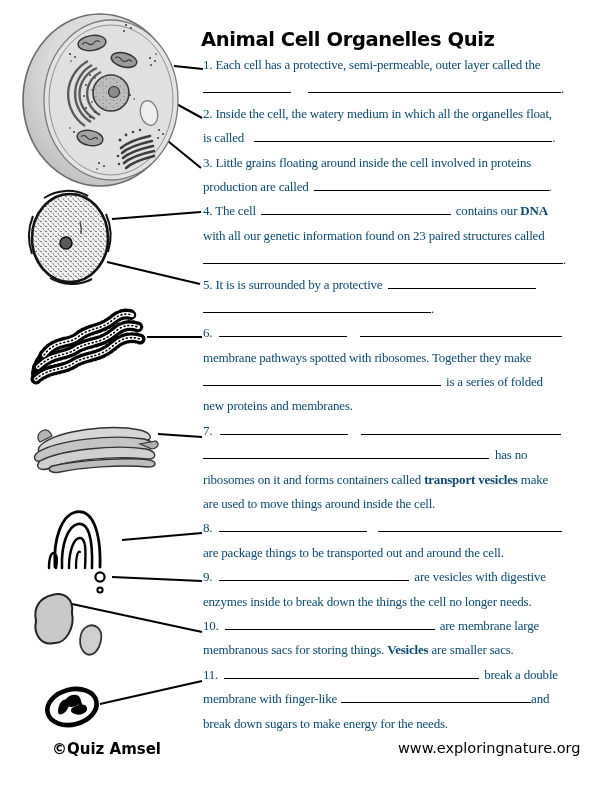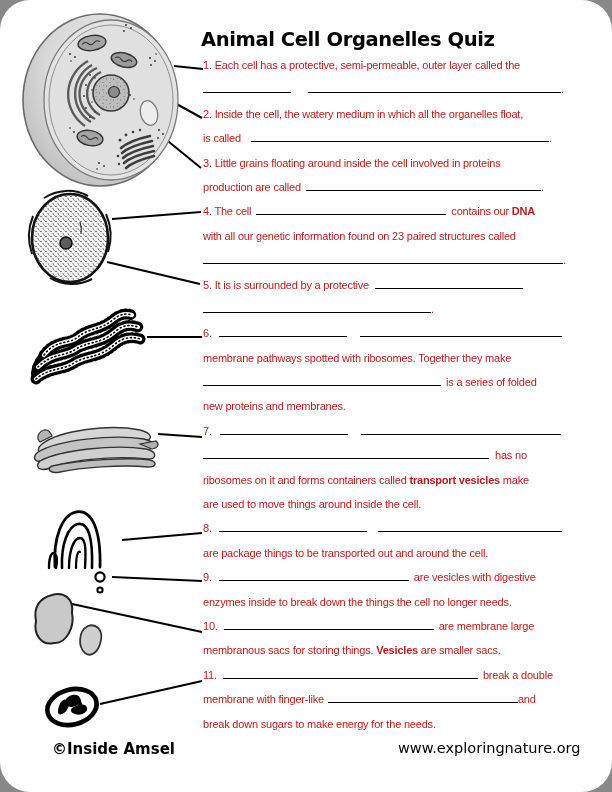--- a/index.html
+++ b/index.html
@@ -1,31 +1,30 @@
 <!DOCTYPE html>
 <html><head>
 <meta charset="utf-8">
 <style>
   html,body { margin:0; padding:0; background:#888; }
   .page {
     position:relative; width:612px; height:792px; background:#ffffff;
     font-family:"Liberation Sans", sans-serif; overflow:hidden;
     margin:0 auto;
-    border-radius:30px;
   }
   svg.art { position:absolute; left:0; top:0; }
   .title {
     position:absolute; left:201px; top:28px; margin:0;
     font-family:"DejaVu Sans", sans-serif; font-weight:bold;
     font-size:19.5px; letter-spacing:-0.4px; color:#000;
   }
   .quiz { position:absolute; left:203px; top:53px; width:400px; }
   .qline {
     white-space:nowrap; height:24.4px; line-height:24.4px;
-    font-size:11px; letter-spacing:-0.2px; color:#b91c1c;
+    font-size:13px; letter-spacing:-0.2px; color:#0c4a6e;font-family:Liberation Serif, serif;
   }
   .qline .bold { font-weight:bold; }
   .blank {
     display:inline-block; border-bottom:1.4px solid #000;
     height:15px; vertical-align:baseline;
   }
   .gap { display:inline-block; height:1px; }
   .credit {
     position:absolute; left:52px; top:740px;
     font-family:"DejaVu Sans", sans-serif; font-weight:bold; font-size:15px; color:#000;
@@ -253,15 +252,15 @@
       <div class="qline"><span>are package things to be transported out and around the cell.</span></div>
       <div class="qline"><span>9.</span><span class="gap" style="width: 7px;"></span><span class="blank" style="width: 190px;"></span><span class="gap" style="width: 5px;"></span><span>are vesicles with digestive</span></div>
       <div class="qline"><span>enzymes inside to break down the things the cell no longer needs.</span></div>
       <div class="qline"><span>10.</span><span class="gap" style="width: 6px;"></span><span class="blank" style="width: 210px;"></span><span class="gap" style="width: 5px;"></span><span>are membrane large</span></div>
       <div class="qline"><span>membranous sacs for storing things. </span><span class="bold">Vesicles</span><span> are smaller sacs.</span></div>
       <div class="qline"><span>11.</span><span class="gap" style="width: 6px;"></span><span class="blank" style="width: 255px;"></span><span class="gap" style="width: 5px;"></span><span>break a double</span></div>
       <div class="qline"><span>membrane with finger-like</span><span class="gap" style="width: 4px;"></span><span class="blank" style="width: 190px;"></span><span>and</span></div>
       <div class="qline"><span>break down sugars to make energy for the needs.</span></div>
     </div>
 
-  <div class="credit">©Inside Amsel</div>
+  <div class="credit">©Quiz Amsel</div>
   <div class="website">www.exploringnature.org</div>
 </div>
 
 </body></html>

